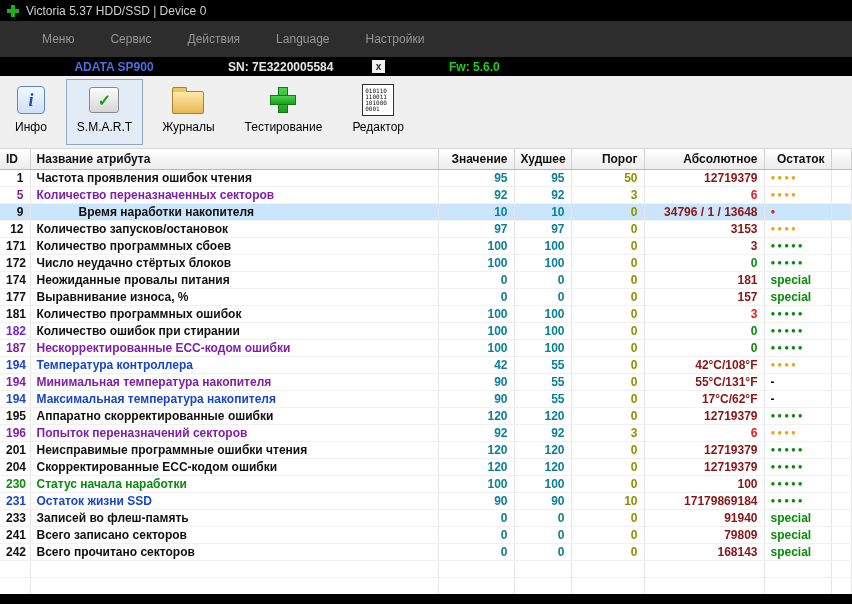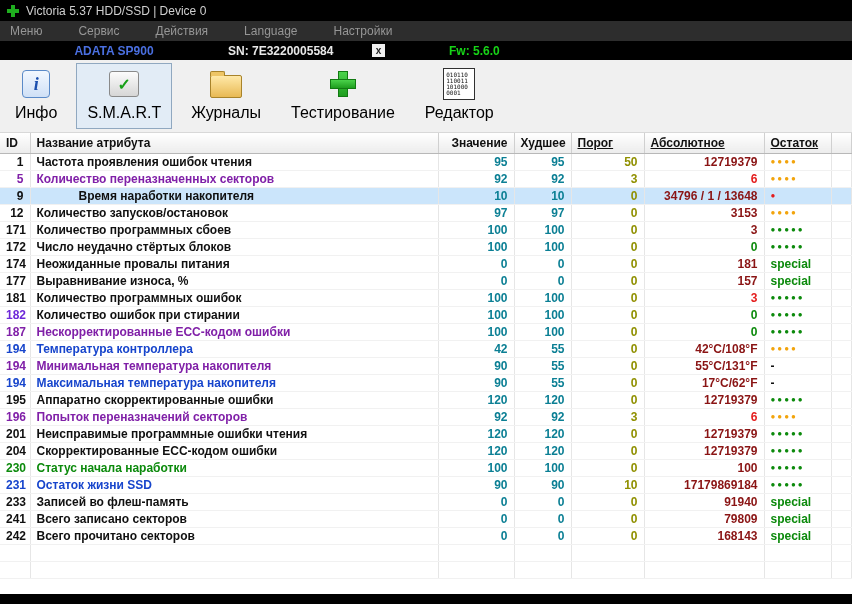--- a/index.html
+++ b/index.html
@@ -7,55 +7,55 @@
   .window{width:852px;height:604px;display:flex;flex-direction:column;background:#fff;}
 
   
   .titlebar{height:21px;background:#000;display:flex;align-items:center;gap:6px;padding:0 6px;flex:none;}
   .title-text{color:#cfcfcf;font-size:12px;}
   .app-icon{width:14px;height:14px;position:relative;display:inline-block;flex:none;}
   .app-icon::before{content:"";position:absolute;left:5px;top:1px;width:4px;height:12px;background:#1fae1f;}
   .app-icon::after{content:"";position:absolute;left:1px;top:5px;width:12px;height:4px;background:#1fae1f;}
 
   
-  .menubar{height:20px;background:#2d2d2d;display:flex;align-items:center;flex:none;}
+  .menubar{height:36px;background:#2d2d2d;display:flex;align-items:center;flex:none;padding-left:32px;}
   .menu-item{color:#969696;font-size:12px;padding:0 26px 0 10px;cursor:default;}
 
   
   .devicebar{height:19px;background:#000;display:flex;align-items:center;font-size:12px;font-weight:bold;flex:none;}
   .model{width:228px;text-align:center;color:#4a6fe0;}
   .sn{color:#e8e8e8;width:140px;}
   .xbox{width:13px;height:13px;background:#f0f0f0;color:#222;font-size:10px;font-weight:bold;line-height:13px;text-align:center;margin-left:4px;flex:none;}
   .fw{color:#17d417;margin-left:42px;padding-left:22px;}
 
   
   .toolbar{height:66px;background:#f0f0f0;display:flex;align-items:stretch;padding:3px 4px;gap:8px;flex:none;border-bottom:1px solid #d8d8d8;}
   .tool-btn{display:flex;flex-direction:column;align-items:center;justify-content:flex-start;padding:3px 10px;border:1px solid transparent;}
   .tool-btn.active{border:1px solid #90a8c0;background:#e2ecf6;}
-  .tool-label{font-size:16px;color:#000;margin-top:3px;white-space:nowrap;}
+  .tool-label{font-size:12px;color:#000;margin-top:3px;white-space:nowrap;}
   .icon{height:34px;display:flex;align-items:center;justify-content:center;}
   .icon-info .badge{width:26px;height:26px;border:1px solid #5a8ac8;border-radius:4px;background:linear-gradient(#f2f8ff,#cfe0f6);color:#1b4fae;font-family:"Liberation Serif",serif;font-style:italic;font-weight:bold;font-size:18px;display:flex;align-items:center;justify-content:center;}
   .icon-smart .panel{width:28px;height:24px;border:1px solid #8a8a8a;border-radius:3px;background:linear-gradient(#fcfcfc,#d6d6d6);color:#18a018;font-size:16px;font-weight:bold;display:flex;align-items:center;justify-content:center;}
   .icon-folder .folder{width:30px;height:21px;background:linear-gradient(#ffe9a8,#e8b954);border:1px solid #a8832a;border-radius:2px;position:relative;margin-top:5px;}
   .icon-folder .folder::before{content:"";position:absolute;top:-5px;left:-1px;width:13px;height:4px;background:#eec565;border:1px solid #a8832a;border-bottom:none;border-radius:2px 2px 0 0;}
   .icon-cross .cross{width:26px;height:26px;position:relative;}
   .icon-cross .cross::before{content:"";position:absolute;left:8px;top:0;width:8px;height:24px;background:linear-gradient(#4ad24a,#1e9e1e);border:1px solid #127a12;}
   .icon-cross .cross::after{content:"";position:absolute;left:0;top:8px;width:24px;height:8px;background:linear-gradient(#4ad24a,#1e9e1e);border:1px solid #127a12;}
   .icon-editor .page{width:26px;height:28px;background:#fff;border:1px solid #303030;display:flex;flex-direction:column;align-items:flex-start;justify-content:center;padding:1px 2px;}
   .icon-editor .page span{font-family:"DejaVu Sans Mono",monospace;font-size:6px;line-height:6px;color:#111;letter-spacing:0;}
 
   
   .table-area{flex:1;overflow:hidden;background:#fff;}
   table{border-collapse:collapse;table-layout:fixed;width:852px;}
   th{font-size:12px;font-weight:bold;color:#111;background:linear-gradient(#ffffff,#ececec);border-right:1px solid #d0d0d0;border-bottom:1px solid #b8b8b8;height:20px;padding:0 6px;white-space:nowrap;overflow:hidden;}
   td{font-size:12px;font-weight:bold;height:16px;line-height:16px;padding:0 6px;border-right:1px solid #e6e6e6;border-bottom:1px solid #f1f1f1;white-space:nowrap;overflow:hidden;}
   tr.selected td{background:#cbe5fb;}
   .h-id,.h-name{text-align:left;}
   .h-val{text-align:right;}
-  .h-num{text-align:left;text-decoration:underline;}
+  .h-num{text-align:right;}
   td.c-id{text-align:right;}
   td.c-name{text-align:left;}
   td.c-val,td.c-thr,td.c-abs{text-align:right;}
   td.c-health{text-align:left;}
   td.c-health.dots{font-size:8px;letter-spacing:2px;}
 
   .statusbar{height:10px;background:#000;flex:none;}
 </style>
 </head>
 <body>

